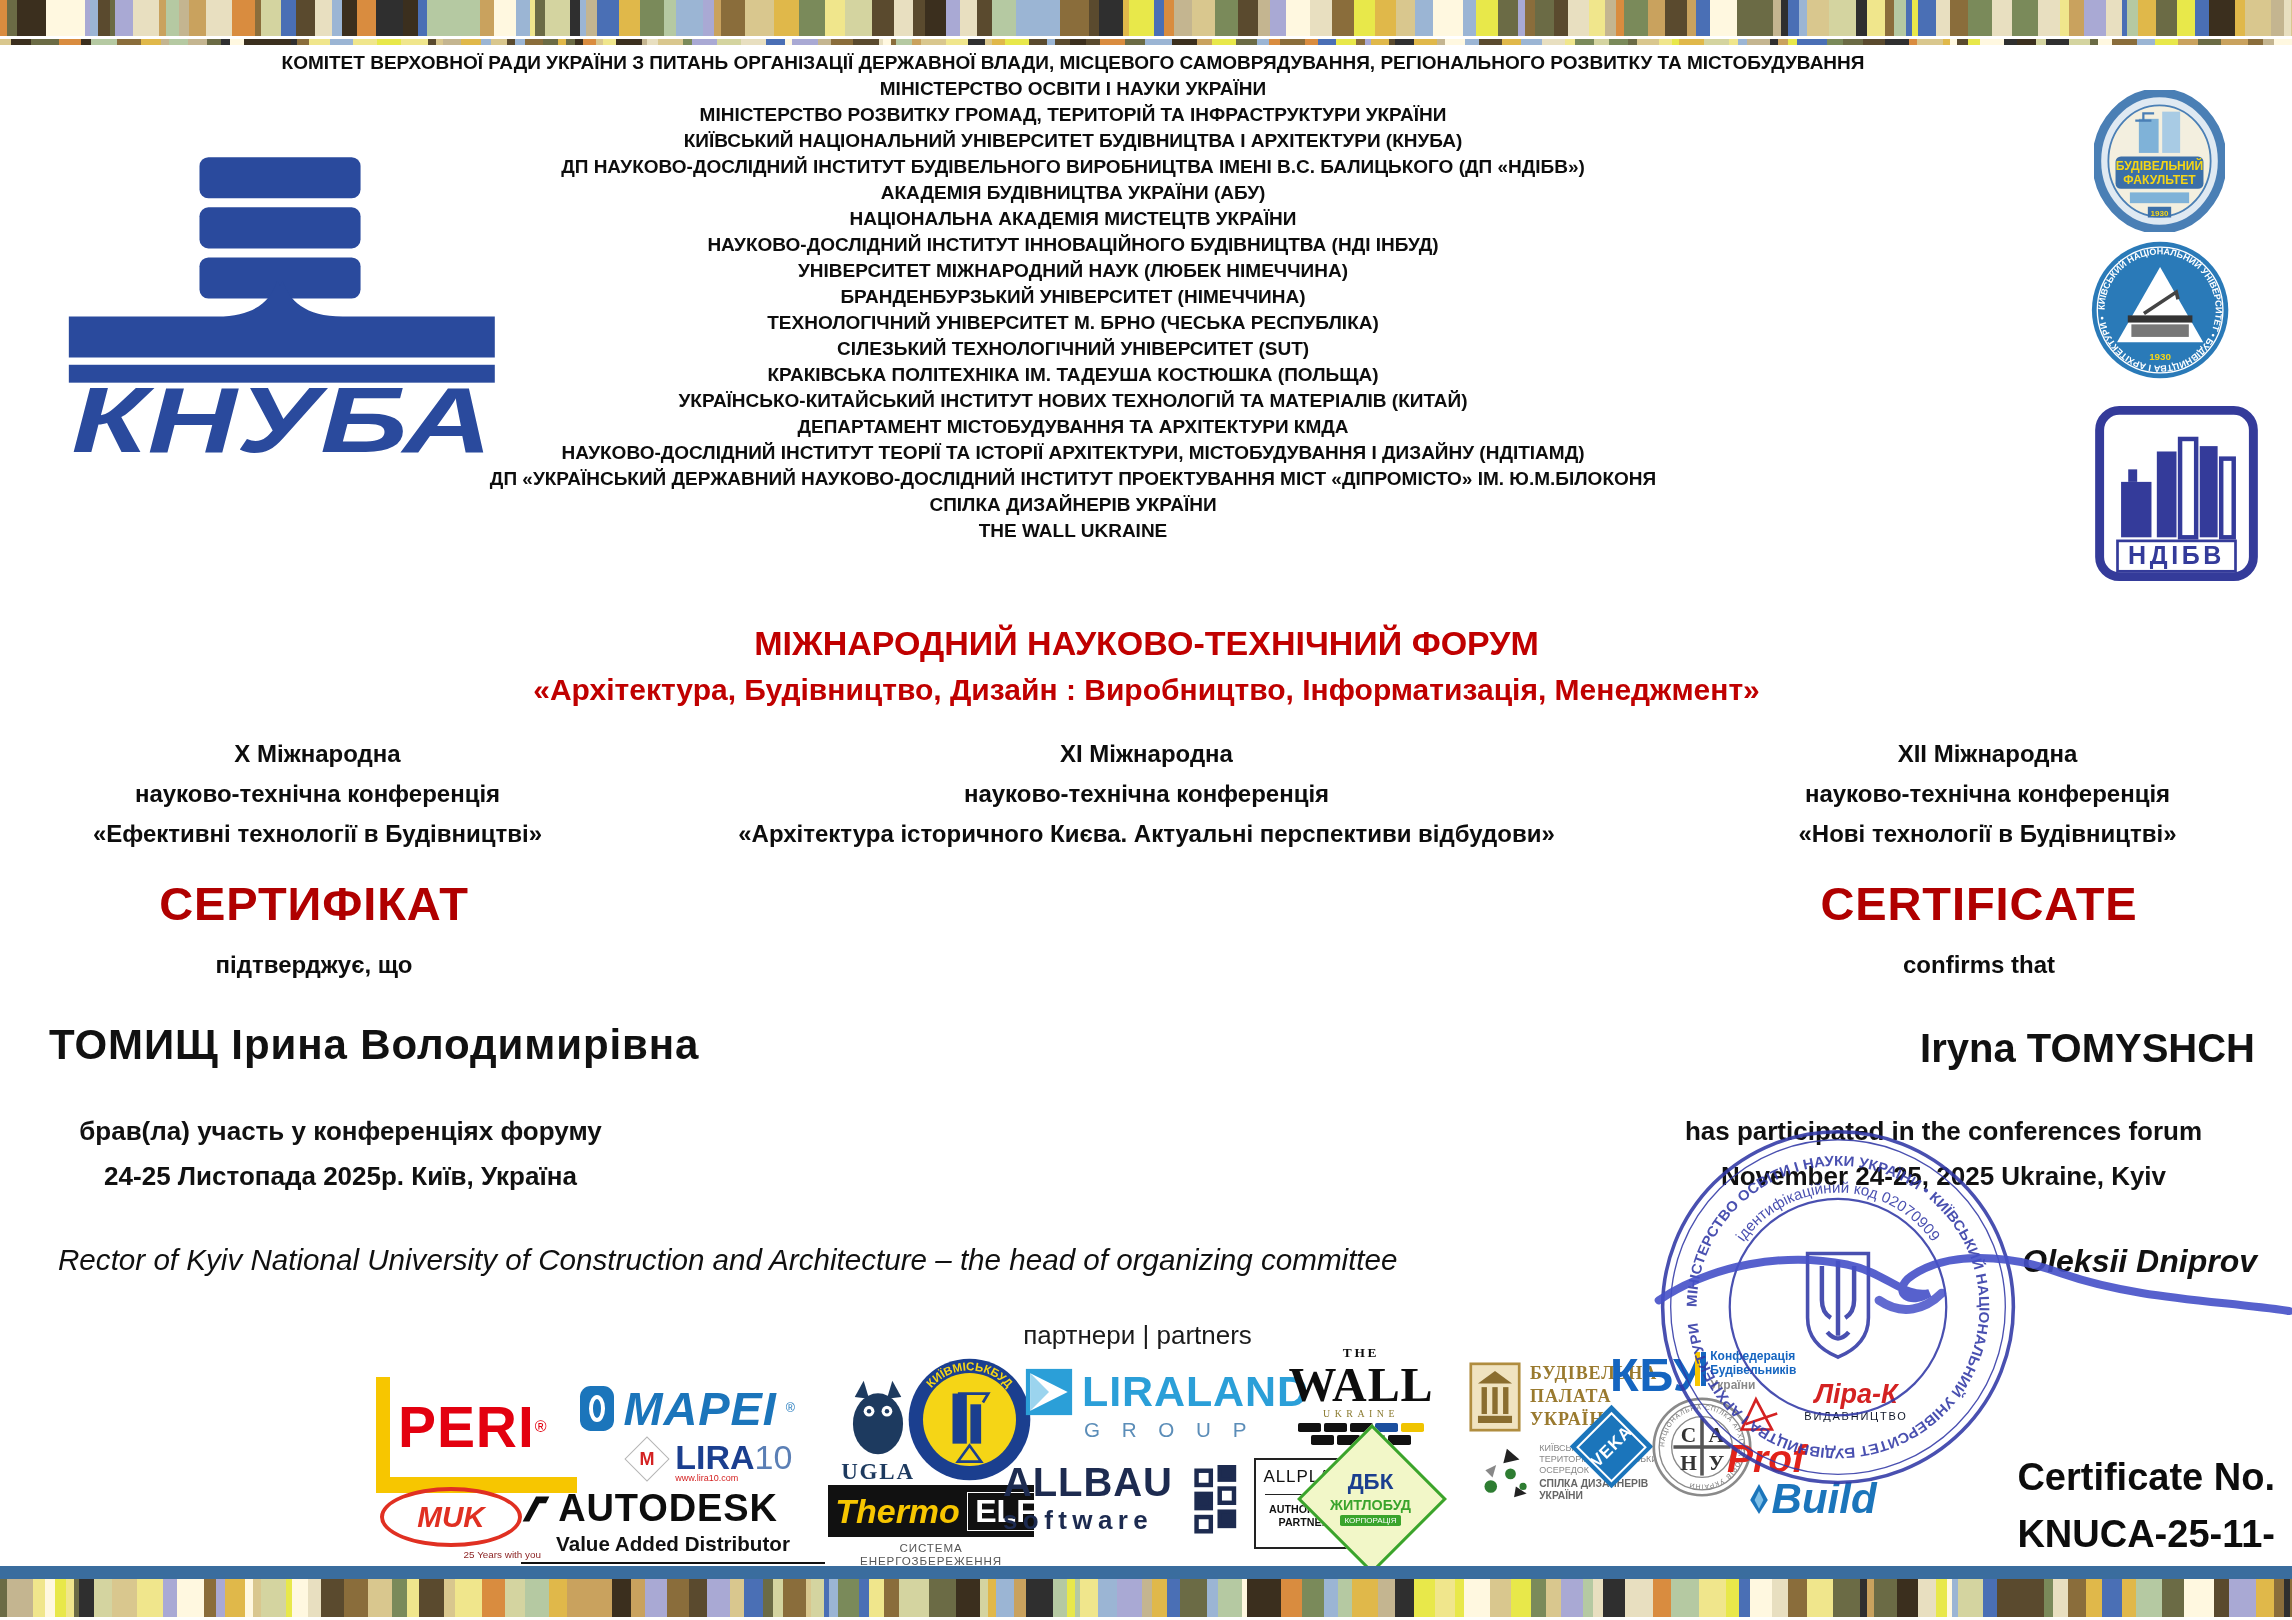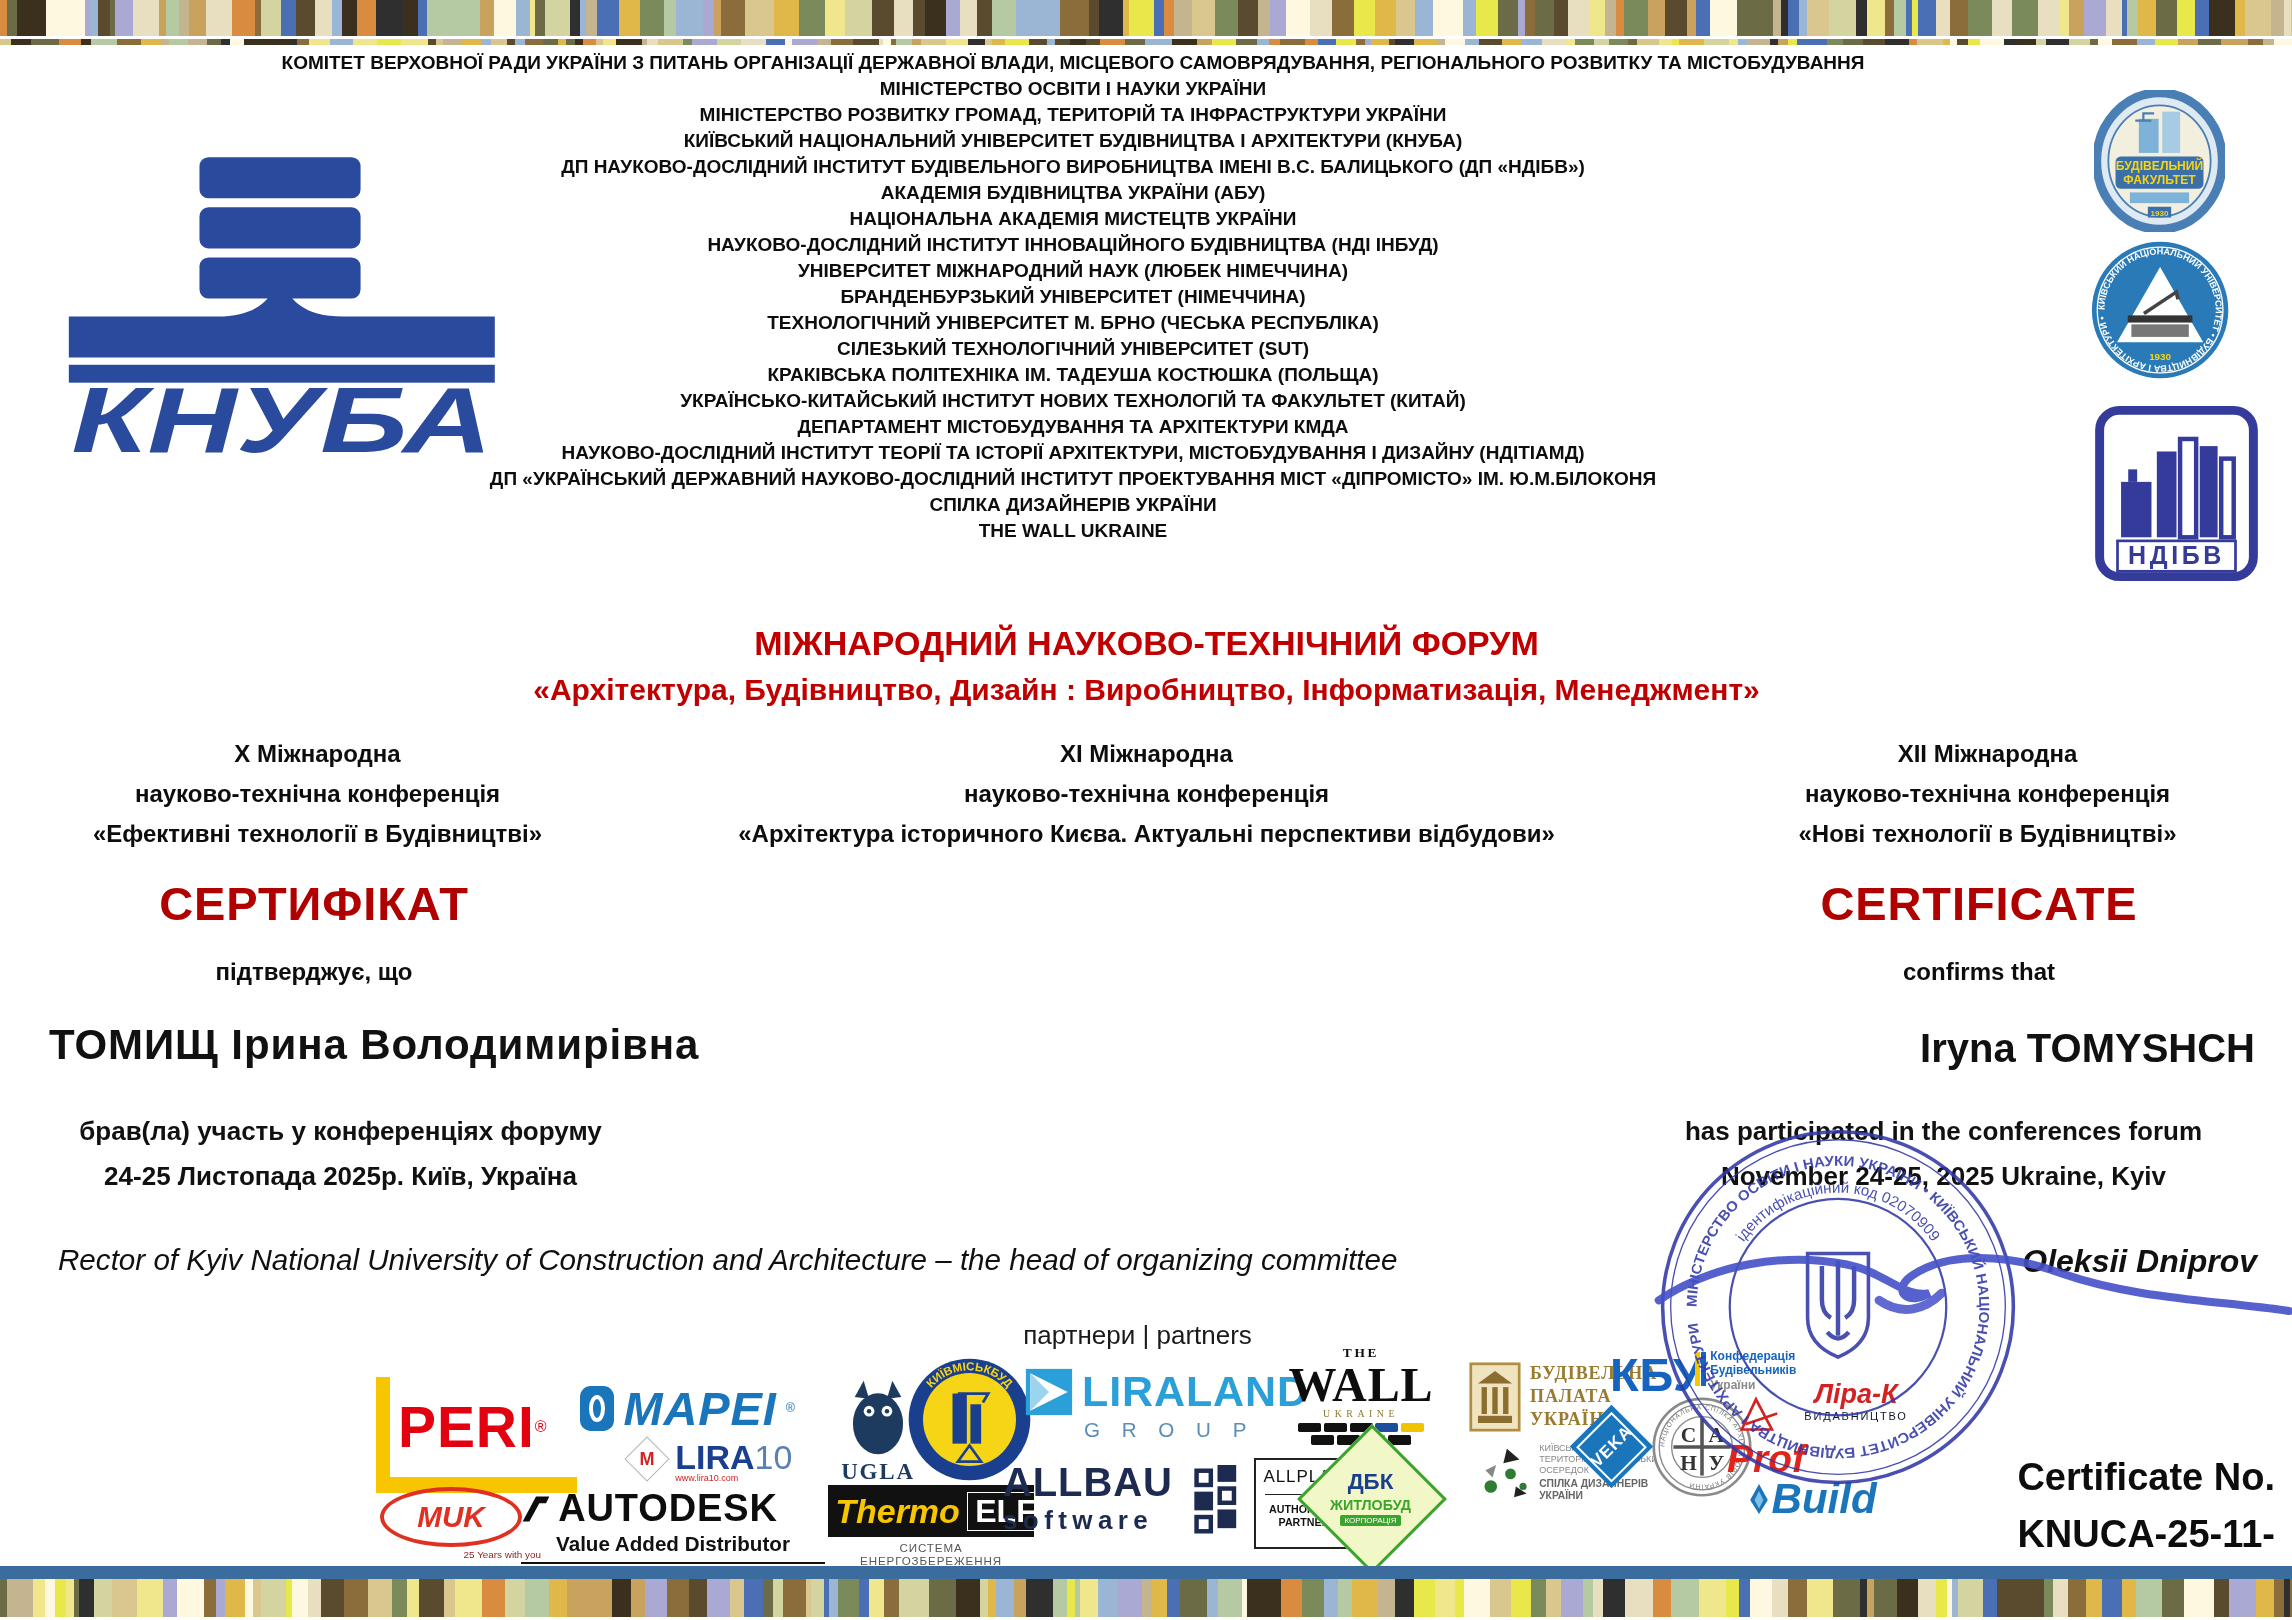--- a/index.html
+++ b/index.html
@@ -34,21 +34,21 @@
 
   .conf{top:734px;text-align:center;font-size:24px;font-weight:700;line-height:40px;color:#0d0d0d;}
   #conf-1{left:49px;width:537px;}
   #conf-2{left:618px;width:1057px;}
   #conf-3{left:1728px;width:519px;}
 
   .cert-block{top:876px;text-align:center;}
   #cert-uk{left:81px;width:466px;}
   #cert-en{left:1782px;width:394px;}
   .cert-title{font-size:47px;font-weight:800;color:#b00000;letter-spacing:0.9px;}
-  .cert-sub{font-size:24px;font-weight:700;margin-top:27px;color:#0d0d0d;}
+  .cert-sub{font-size:24px;font-weight:700;margin-top:20px;color:#0d0d0d;}
 
   #name-uk{left:49px;top:1021px;font-size:42px;font-weight:800;letter-spacing:0.9px;}
   #name-en{right:38px;top:1026px;font-size:40px;font-weight:800;text-align:right;}
 
   .part{top:1109px;text-align:center;font-size:26px;font-weight:700;line-height:45px;}
   #part-uk{left:54px;width:573px;}
   #part-en{left:1630px;width:627px;}
 
   #rector-line{left:58px;top:1243px;width:1612px;font-style:italic;font-size:29.6px;
                font-weight:400;white-space:nowrap;color:#101010;}
@@ -487,21 +487,21 @@
       <div class="org-line">КИЇВСЬКИЙ НАЦІОНАЛЬНИЙ УНІВЕРСИТЕТ  БУДІВНИЦТВА І АРХІТЕКТУРИ (КНУБА)</div>
       <div class="org-line">ДП НАУКОВО-ДОСЛІДНИЙ ІНСТИТУТ БУДІВЕЛЬНОГО ВИРОБНИЦТВА ІМЕНІ В.С. БАЛИЦЬКОГО (ДП «НДІБВ»)</div>
       <div class="org-line">АКАДЕМІЯ БУДІВНИЦТВА УКРАЇНИ (АБУ)</div>
       <div class="org-line">НАЦІОНАЛЬНА АКАДЕМІЯ МИСТЕЦТВ УКРАЇНИ</div>
       <div class="org-line">НАУКОВО-ДОСЛІДНИЙ ІНСТИТУТ ІННОВАЦІЙНОГО БУДІВНИЦТВА (НДІ ІНБУД)</div>
       <div class="org-line">УНІВЕРСИТЕТ МІЖНАРОДНИЙ НАУК (ЛЮБЕК НІМЕЧЧИНА)</div>
       <div class="org-line">БРАНДЕНБУРЗЬКИЙ УНІВЕРСИТЕТ (НІМЕЧЧИНА)</div>
       <div class="org-line">ТЕХНОЛОГІЧНИЙ УНІВЕРСИТЕТ М. БРНО (ЧЕСЬКА РЕСПУБЛІКА)</div>
       <div class="org-line">СІЛЕЗЬКИЙ ТЕХНОЛОГІЧНИЙ УНІВЕРСИТЕТ (SUT)</div>
       <div class="org-line">КРАКІВСЬКА ПОЛІТЕХНІКА ІМ. ТАДЕУША КОСТЮШКА (ПОЛЬЩА)</div>
-      <div class="org-line">УКРАЇНСЬКО-КИТАЙСЬКИЙ ІНСТИТУТ НОВИХ ТЕХНОЛОГІЙ ТА ФАКУЛЬТЕТ (КИТАЙ)</div>
+      <div class="org-line">УКРАЇНСЬКО-КИТАЙСЬКИЙ ІНСТИТУТ НОВИХ ТЕХНОЛОГІЙ ТА МАТЕРІАЛІВ (КИТАЙ)</div>
       <div class="org-line">ДЕПАРТАМЕНТ МІСТОБУДУВАННЯ ТА АРХІТЕКТУРИ КМДА</div>
       <div class="org-line">НАУКОВО-ДОСЛІДНИЙ ІНСТИТУТ ТЕОРІЇ ТА ІСТОРІЇ АРХІТЕКТУРИ, МІСТОБУДУВАННЯ І ДИЗАЙНУ (НДІТІАМД)</div>
       <div class="org-line">ДП «УКРАЇНСЬКИЙ ДЕРЖАВНИЙ НАУКОВО-ДОСЛІДНИЙ ІНСТИТУТ ПРОЕКТУВАННЯ МІСТ «ДІПРОМІСТО» ІМ. Ю.М.БІЛОКОНЯ</div>
       <div class="org-line">СПІЛКА ДИЗАЙНЕРІВ УКРАЇНИ</div>
       <div class="org-line">THE WALL UKRAINE</div>
     </div>
 
   <svg id="knuba-logo" class="abs" viewBox="0 0 505 352">
     <g fill="#2a4a9d">
       <rect x="148" y="8" width="180" height="46" rx="10"></rect>

